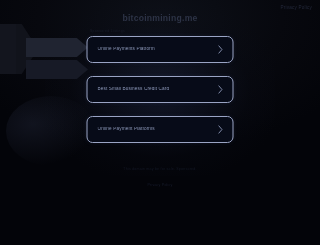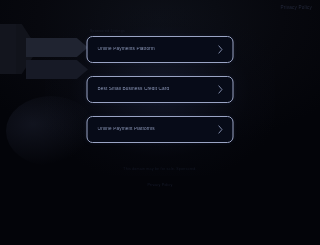--- a/index.html
+++ b/index.html
@@ -214,20 +214,21 @@
   <div class="deco">
     <div class="chev chev-r0"></div>
 
   </div>
   <div class="deco smudge"></div>
 
   <div id="topbar">
     <a id="privacy-link" href="#">Privacy Policy</a>
   </div>
 
+  <div id="title">bitcoinmining.me</div>
 
   <div id="ads-label">Sponsored Listings</div>
 
   <div id="cards">
 
     <div class="card">
       <span class="card-label">Online Payments Platform</span>
       <span class="card-arrow">
         <svg viewBox="0 0 6 10" width="6" height="9" xmlns="http://www.w3.org/2000/svg">
           <path d="M1.2 1 L4.6 5 L1.2 9" fill="none" stroke="#8c97b8" stroke-width="1" stroke-linecap="round" stroke-linejoin="round"></path>

